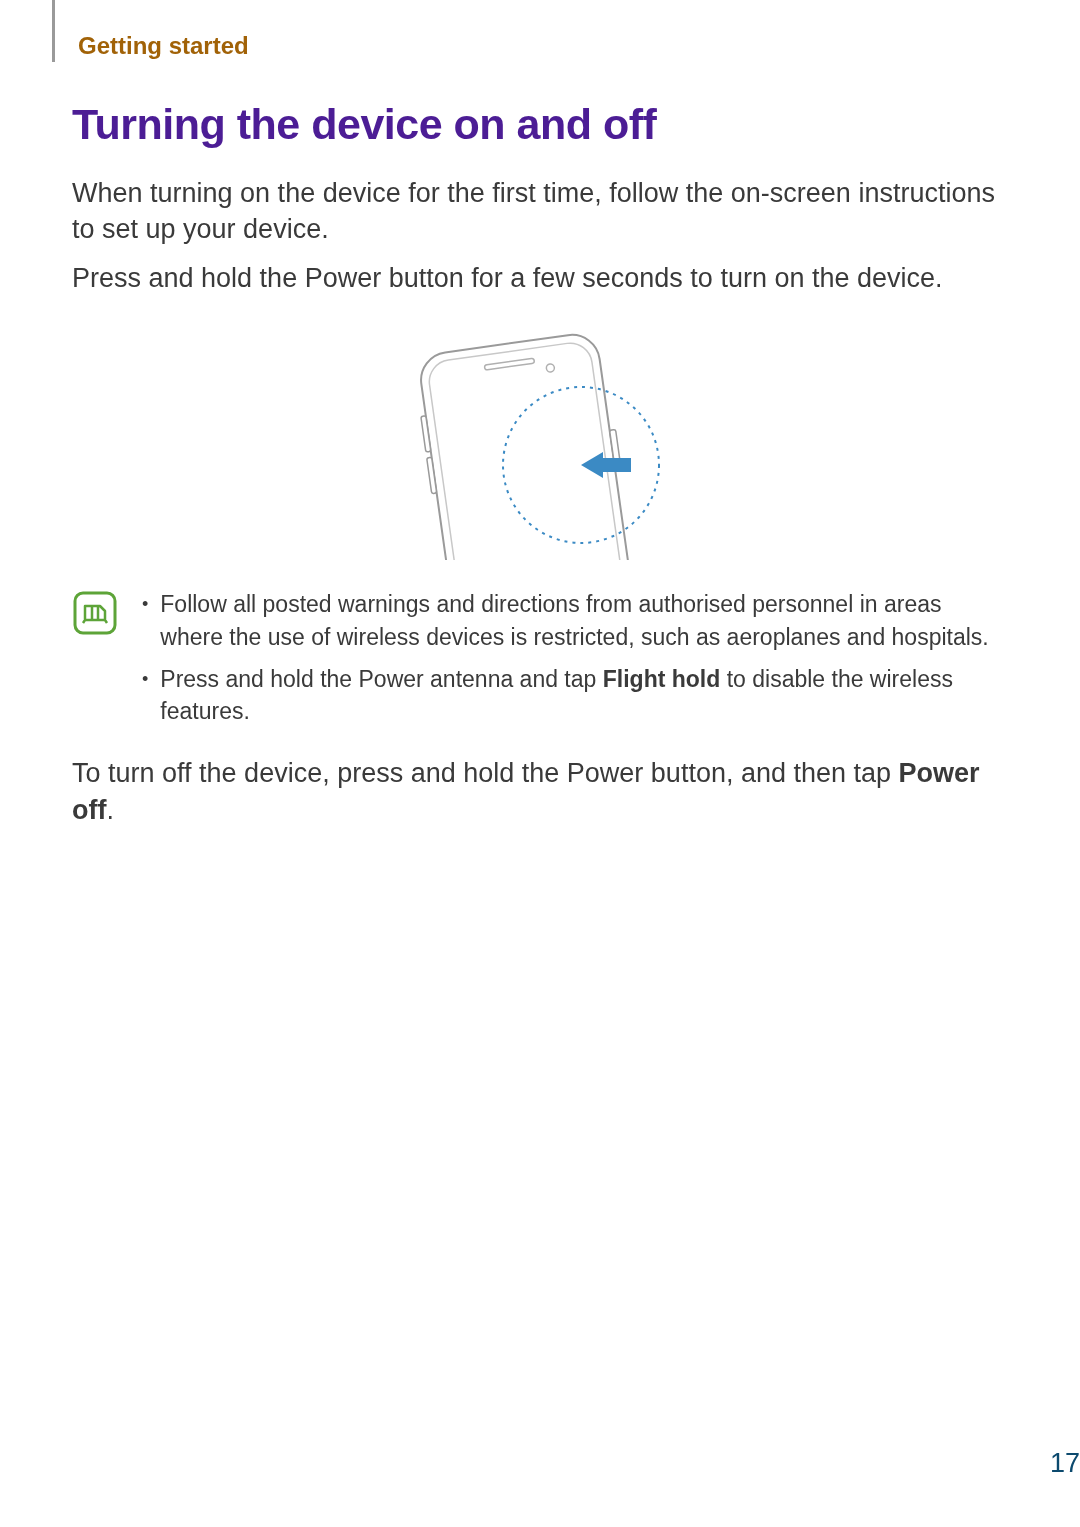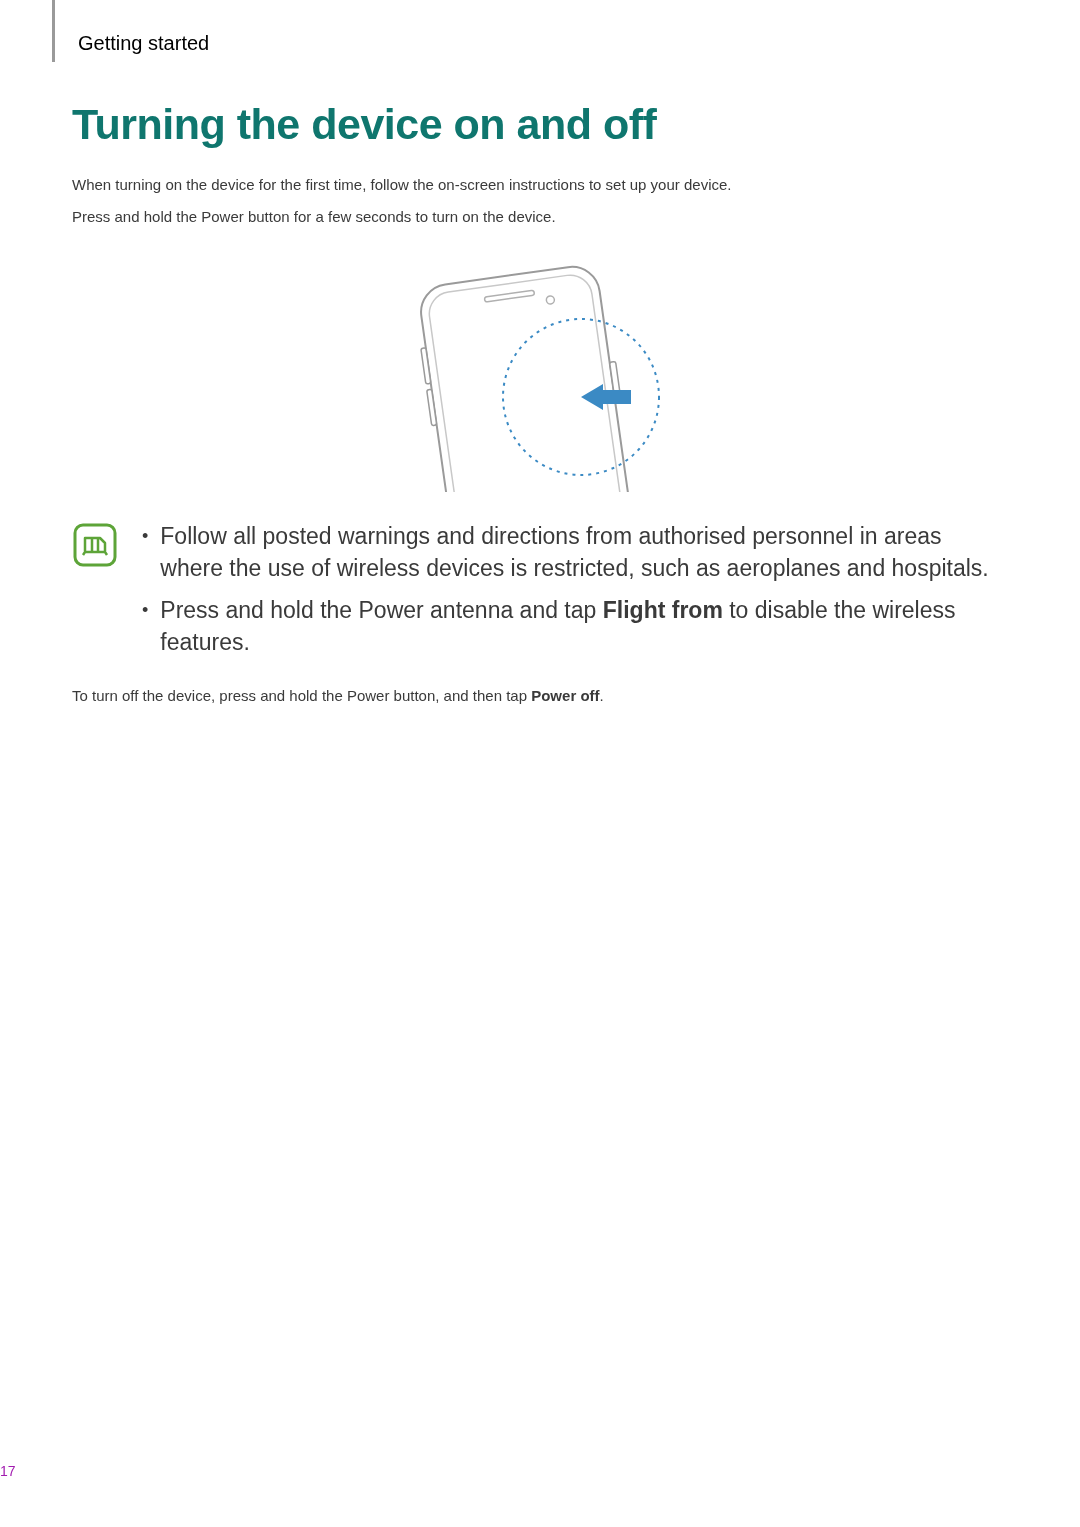--- a/index.html
+++ b/index.html
@@ -16,39 +16,39 @@
       left: 52px;
       top: 0;
       width: 3px;
       height: 62px;
       background: #9a9a9a;
     }
     .header-text {
       position: absolute;
       left: 78px;
       top: 32px;
-      font-size: 20px;
-      color: #000000;
-      font-weight: 400;
+      font-size: 24px;
+      color: #a16207;
+      font-weight: 700;
     }
     .content {
       position: absolute;
       left: 72px;
       top: 100px;
       width: 938px;
     }
     h2 {
       font-size: 43px;
-      color: #0f766e;
+      color: #4c1d95;
       font-weight: 700;
       margin-bottom: 26px;
       letter-spacing: -0.5px;
     }
     .body-text {
-      font-size: 15px;
+      font-size: 27px;
       line-height: 1.35;
       color: #3a3a3a;
       margin-bottom: 12px;
     }
     .device-figure {
       display: flex;
       justify-content: center;
       margin: 24px 0 28px 0;
     }
     .note-block {
@@ -83,23 +83,23 @@
       font-weight: 700;
     }
     .section-spacer {
       height: 64px;
     }
     .page-number {
       position: absolute;
       bottom: 48px;
       left: 0;
       right: 0;
-      text-align: left;
-      font-size: 14px;
-      color: #a21caf;
+      text-align: right;
+      font-size: 27px;
+      color: #0c4a6e;
     }
   </style>
 </head>
 <body>
 
 <div class="header-bar"></div>
 <div class="header-text">Getting started</div>
 
 <div class="content">
 
@@ -142,21 +142,21 @@
       </svg>
     </div>
     <div class="note-list">
       <div class="note-item">
         <span class="bullet">•</span>
         <span>Follow all posted warnings and directions from authorised personnel in areas where the use of wireless devices is restricted, such as aeroplanes and hospitals.</span>
       </div>
       <div class="note-item">
         <span class="bullet">•</span>
         <span>
-          <span>Press and hold the Power antenna and tap </span><span class="inline-bold">Flight from</span><span> to disable the wireless features.</span>
+          <span>Press and hold the Power antenna and tap </span><span class="inline-bold">Flight hold</span><span> to disable the wireless features.</span>
         </span>
       </div>
     </div>
   </div>
 
   <p class="body-text">
     <span>To turn off the device, press and hold the Power button, and then tap </span><span class="inline-bold">Power off</span><span>.</span>
   </p>
 
   <div class="section-spacer"></div>

